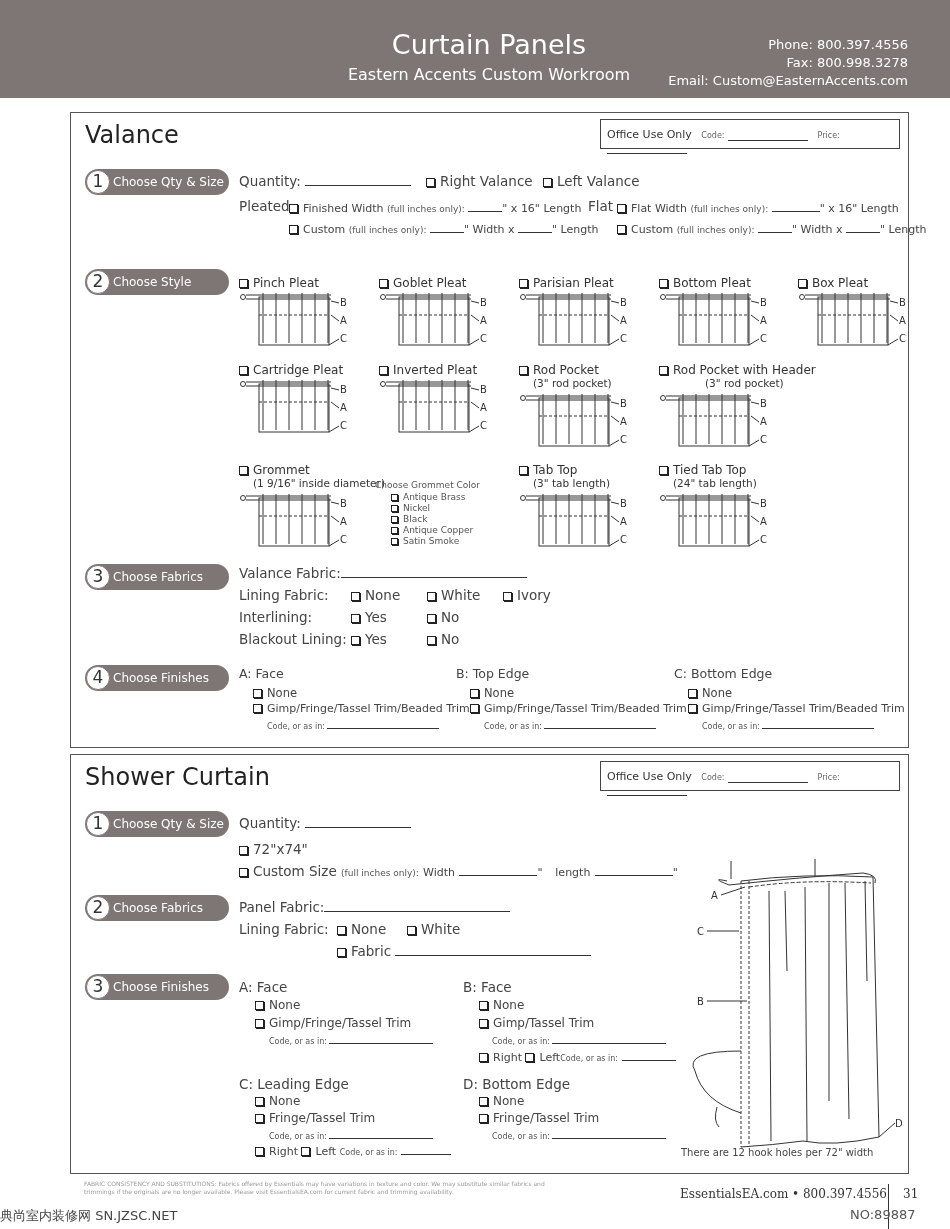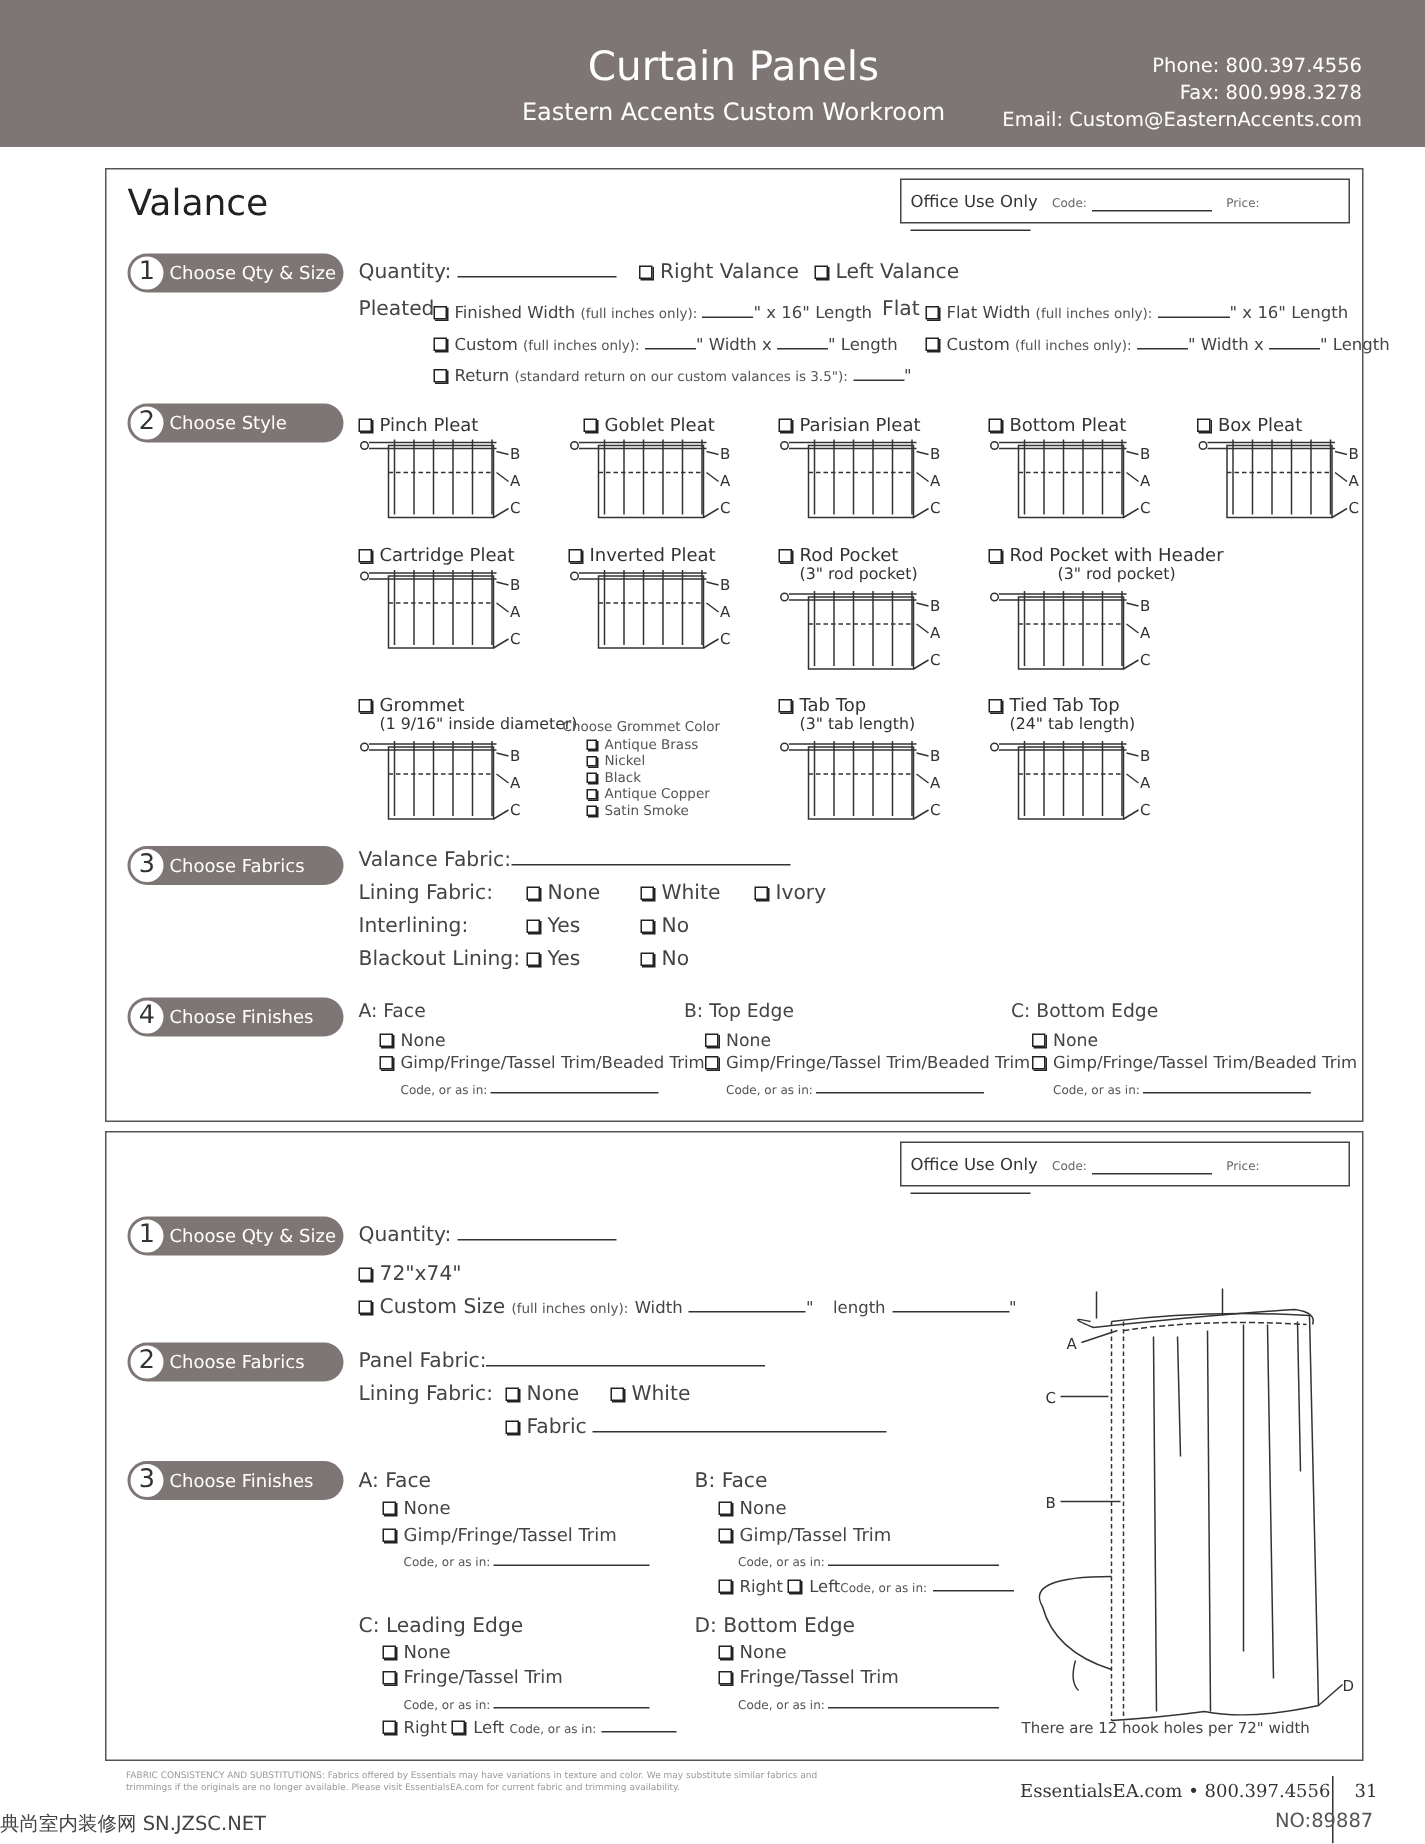--- a/index.html
+++ b/index.html
@@ -57,21 +57,20 @@
   </div>
 
   <div class="pill" style="top:56px"><span class="n">1</span><span>Choose Qty &amp; Size</span></div>
   <div class="txt" style="left:168px;top:60px"><span>Quantity:</span> <span class="ul" style="width:106px"></span></div>
   <div class="txt" style="left:355px;top:60px"><span class="cb"></span><span>Right Valance</span></div>
   <div class="txt" style="left:472px;top:60px"><span class="cb"></span><span>Left Valance</span></div>
 
   <div class="txt" style="left:168px;top:85px">Pleated</div>
   <div class="txt sm" style="left:218px;top:87px"><span class="cb"></span><span>Finished Width</span> <span class="tiny">(full inches only):</span> <span class="ul" style="width:34px"></span><span>" x 16" Length</span></div>
   <div class="txt sm" style="left:218px;top:108px"><span class="cb"></span><span>Custom</span> <span class="tiny">(full inches only):</span> <span class="ul" style="width:34px"></span><span>" Width x</span> <span class="ul" style="width:34px"></span><span>" Length</span></div>
-  <div class="txt sm" style="left:218px;top:129px"><span class="cb"></span><span>Return</span> <span class="tiny">(standard return on our custom valances is 3.5"):</span> <span class="ul" style="width:34px"></span><span>"</span></div>
 
   <div class="txt" style="left:517px;top:85px">Flat</div>
   <div class="txt sm" style="left:546px;top:87px"><span class="cb"></span><span>Flat Width</span> <span class="tiny">(full inches only):</span> <span class="ul" style="width:48px"></span><span>" x 16" Length</span></div>
   <div class="txt sm" style="left:546px;top:108px"><span class="cb"></span><span>Custom</span> <span class="tiny">(full inches only):</span> <span class="ul" style="width:34px"></span><span>" Width x</span> <span class="ul" style="width:34px"></span><span>" Length</span></div>
 
   <div class="pill" style="top:156px"><span class="n">2</span><span>Choose Style</span></div>
 
   <div id="styles">
       <div class="style" style="left: 168px; top: 164px;"><span class="cb"></span><span>Pinch Pleat</span></div>
       <svg class="dg" width="112" height="60" style="left: 168px; top: 178px;">
@@ -88,21 +87,21 @@
           <line x1="89" y1="2" x2="89" y2="52"></line>
           <line x1="20" y1="24" x2="90" y2="24" stroke-dasharray="3 2"></line>
           <line x1="92" y1="10" x2="100" y2="12"></line>
           <line x1="92" y1="24" x2="100" y2="30"></line>
           <line x1="90" y1="54" x2="100" y2="48"></line>
         </g>
         <text x="101" y="15" font-size="10" fill="#333">B</text>
         <text x="101" y="33" font-size="10" fill="#333">A</text>
         <text x="101" y="51" font-size="10" fill="#333">C</text>
       </svg>
-      <div class="style" style="left: 318px; top: 164px;"><span class="cb"></span><span>Goblet Pleat</span></div>
+      <div class="style" style="left: 308px; top: 164px;"><span class="cb"></span><span>Goblet Pleat</span></div>
       <svg class="dg" width="112" height="60" style="left: 308px; top: 178px;">
         <g fill="none" stroke="#333" stroke-width="1">
           <circle cx="4" cy="6" r="2.5"></circle>
           <line x1="7" y1="4" x2="92" y2="4"></line>
           <line x1="7" y1="8" x2="92" y2="8"></line>
           <rect x="20" y="6" width="70" height="48"></rect>
           <line x1="24" y1="2" x2="24" y2="52"></line>
           <line x1="37" y1="2" x2="37" y2="52"></line>
           <line x1="50" y1="2" x2="50" y2="52"></line>
           <line x1="63" y1="2" x2="63" y2="52"></line>
@@ -374,20 +373,21 @@
       <div class="txt" style="left:399px;top:589px;font-size:11px"><span class="cb"></span><span>Gimp/Fringe/Tassel Trim/Beaded Trim</span></div>
       <div class="txt xs" style="left:413px;top:608px"><span>Code, or as in:</span> <span class="ul" style="width:112px;height:8px"></span></div>
       <div class="txt" style="left:603px;top:553px;font-size:12.5px">C: Bottom Edge</div>
       <div class="txt" style="left:617px;top:573px;font-size:11.5px"><span class="cb"></span><span>None</span></div>
       <div class="txt" style="left:617px;top:589px;font-size:11px"><span class="cb"></span><span>Gimp/Fringe/Tassel Trim/Beaded Trim</span></div>
       <div class="txt xs" style="left:631px;top:608px"><span>Code, or as in:</span> <span class="ul" style="width:112px;height:8px"></span></div>
     </div>
 </div>
 
 <div class="box" style="top:754px;height:420px">
+  <div class="sec-title" style="top:8px">Shower Curtain</div>
   <div class="office">
     <span>Office Use Only</span>
     <small>Code:</small> <span class="u"></span>
     <small>Price:</small> <span class="u"></span>
   </div>
 
   <div class="pill" style="top:56px"><span class="n">1</span><span>Choose Qty &amp; Size</span></div>
   <div class="txt" style="left:168px;top:60px"><span>Quantity:</span> <span class="ul" style="width:106px"></span></div>
   <div class="txt" style="left:168px;top:86px"><span class="cb"></span><span>72"x74"</span></div>
   <div class="txt" style="left:168px;top:108px"><span class="cb"></span><span>Custom Size</span> <span class="tiny">(full inches only):</span> <span class="sm">Width</span> <span class="ul" style="width:78px"></span><span class="sm">"</span> &nbsp; <span class="sm">length</span> <span class="ul" style="width:78px"></span><span class="sm">"</span></div>

